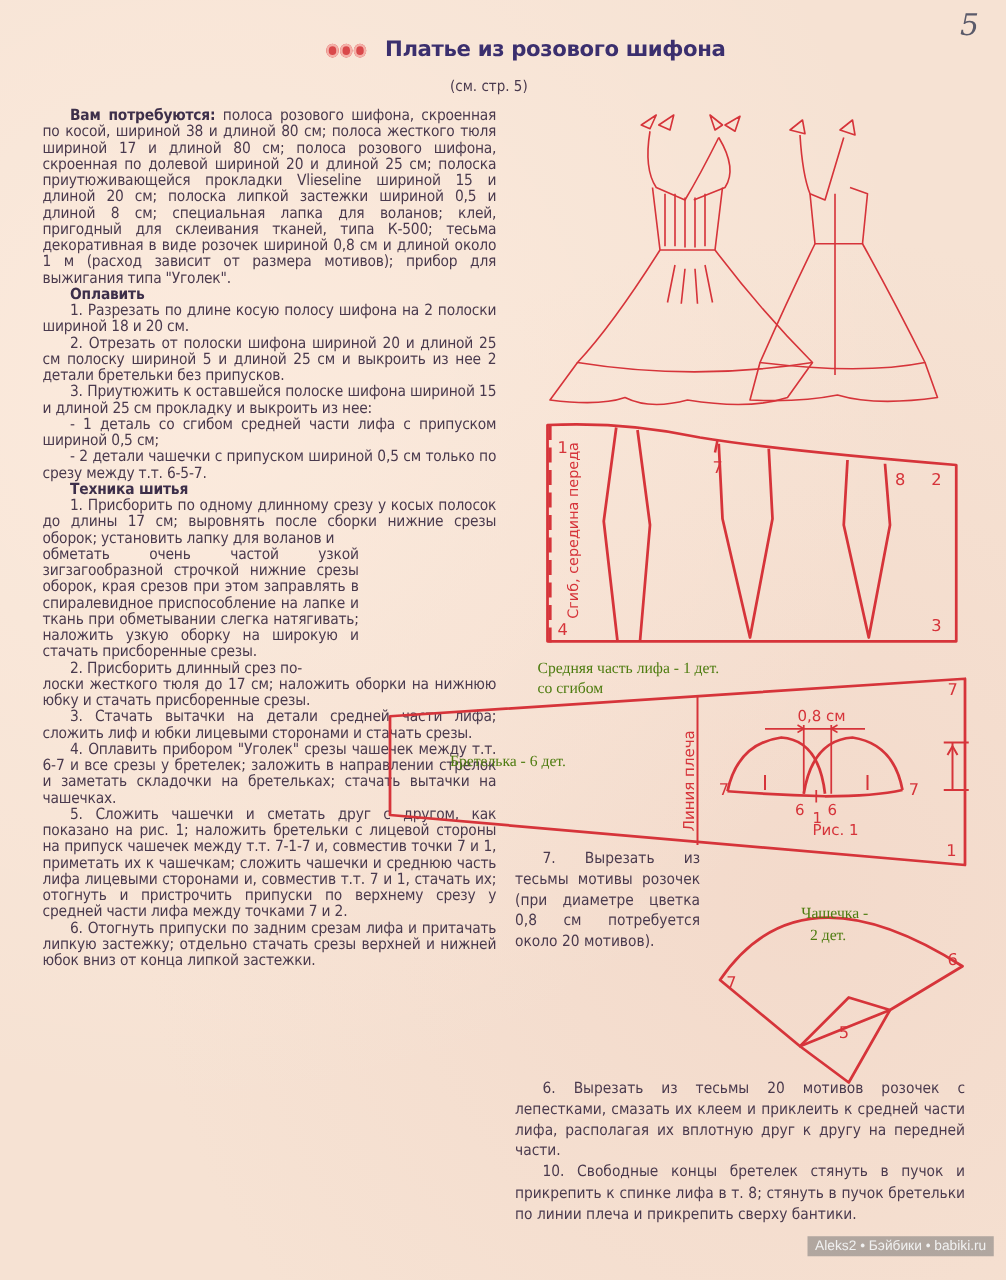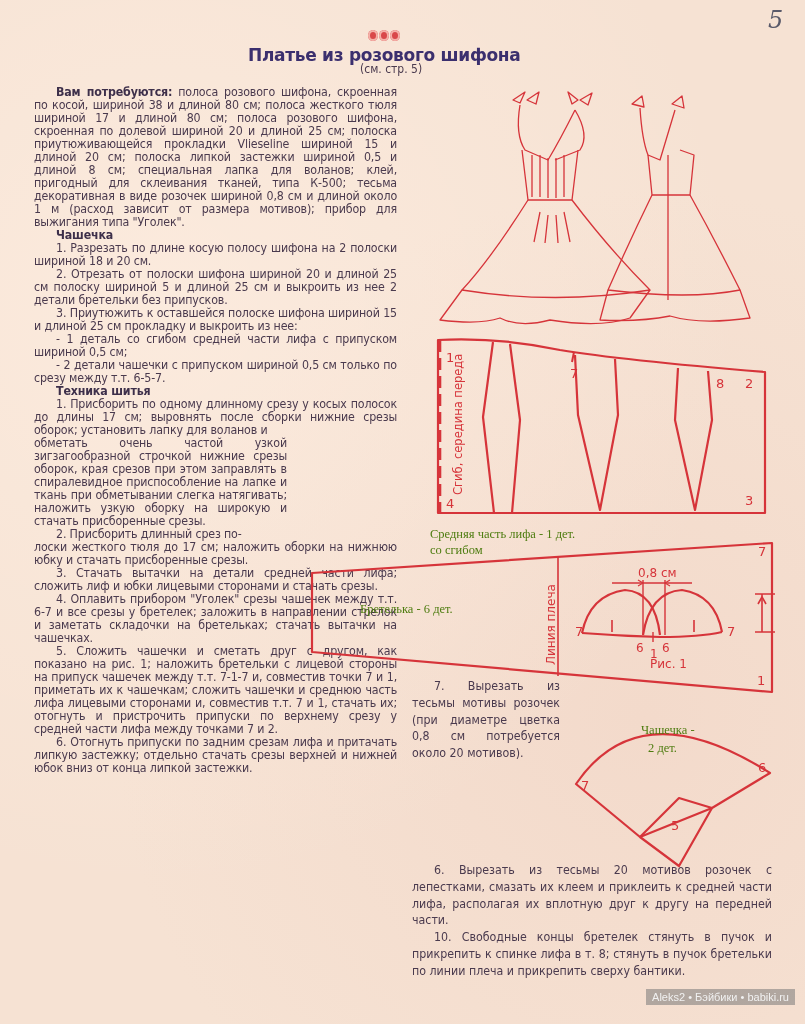--- a/index.html
+++ b/index.html
@@ -11,22 +11,22 @@
       radial-gradient(circle at 80% 70%, rgba(240,210,195,0.5), transparent 55%);
     font-family: "DejaVu Sans Condensed", "DejaVu Sans", sans-serif;
     color: #4a3a4e;
   }
   .page-num {
     position: absolute; left: 768px; top: 6px;
     font-family: "DejaVu Serif", serif; font-style: italic;
     font-size: 24px; color: #5a5a6a;
   }
   .title-row {
-    position: absolute; left: 248px; top: 30px;
-    display: flex; align-items: center; gap: 4px; flex-direction: column;
+    position: absolute; left: 261px; top: 30px;
+    display: flex; align-items: center; gap: 15px;
   }
   .title-icon { display: flex; gap: 1px; }
   .title-icon span {
     width: 10px; height: 11px; border-radius: 50%;
     background: #d9484a; display: inline-block;
     box-shadow: inset 0 0 0 2px #f4b0a8;
   }
   .title {
     font-family: "DejaVu Sans", sans-serif; font-weight: bold;
     font-size: 17px; color: #3b2f6e; letter-spacing: -0.3px;
@@ -79,21 +79,21 @@
       <span></span>
       <span></span>
       <span></span>
     </div>
   <div class="title">Платье из розового шифона</div>
 </div>
 <div class="subtitle">(см. стр. 5)</div>
 
 <div class="col-left">
   <p><span class="b">Вам потребуются:</span><span> полоса розового шифона, скроенная по косой, шириной 38 и длиной 80 см; полоса жесткого тюля шириной 17 и длиной 80 см; полоса розового шифона, скроенная по долевой шириной 20 и длиной 25 см; полоска приутюживающейся прокладки Vlieseline шириной 15 и длиной 20 см; полоска липкой застежки шириной 0,5 и длиной 8 см; специальная лапка для воланов; клей, пригодный для склеивания тканей, типа К-500; тесьма декоративная в виде розочек шириной 0,8 см и длиной около 1 м (расход зависит от размера мотивов); прибор для выжигания типа "Уголек".</span></p>
-  <p class="head">Чашечка</p>
+  <p class="head">Оплавить</p>
   <p>1. Разрезать по длине косую полосу шифона на 2 полоски шириной 18 и 20 см.</p>
   <p>2. Отрезать от полоски шифона шириной 20 и длиной 25 см полоску шириной 5 и длиной 25 см и выкроить из нее 2 детали бретельки без припусков.</p>
   <p>3. Приутюжить к оставшейся полоске шифона шириной 15 и длиной 25 см прокладку и выкроить из нее:</p>
   <p>- 1 деталь со сгибом средней части лифа с припуском шириной 0,5 см;</p>
   <p>- 2 детали чашечки с припуском шириной 0,5 см только по срезу между т.т. 6-5-7.</p>
   <p class="head">Техника шитья</p>
   <p>1. Присборить по одному длинному срезу у косых полосок до длины 17 см; выровнять после сборки нижние срезы оборок; установить лапку для воланов и</p>
   <p class="narrow" style="text-indent:0">обметать очень частой узкой зигзагообразной строчкой нижние срезы оборок, края срезов при этом заправлять в спиралевидное приспособление на лапке и ткань при обметывании слегка натягивать; наложить узкую оборку на широкую и стачать присборенные срезы.</p>
   <p class="narrow">2. Присборить длинный срез по-</p>
   <p style="text-indent:0">лоски жесткого тюля до 17 см; наложить оборки на нижнюю юбку и стачать присборенные срезы.</p>

